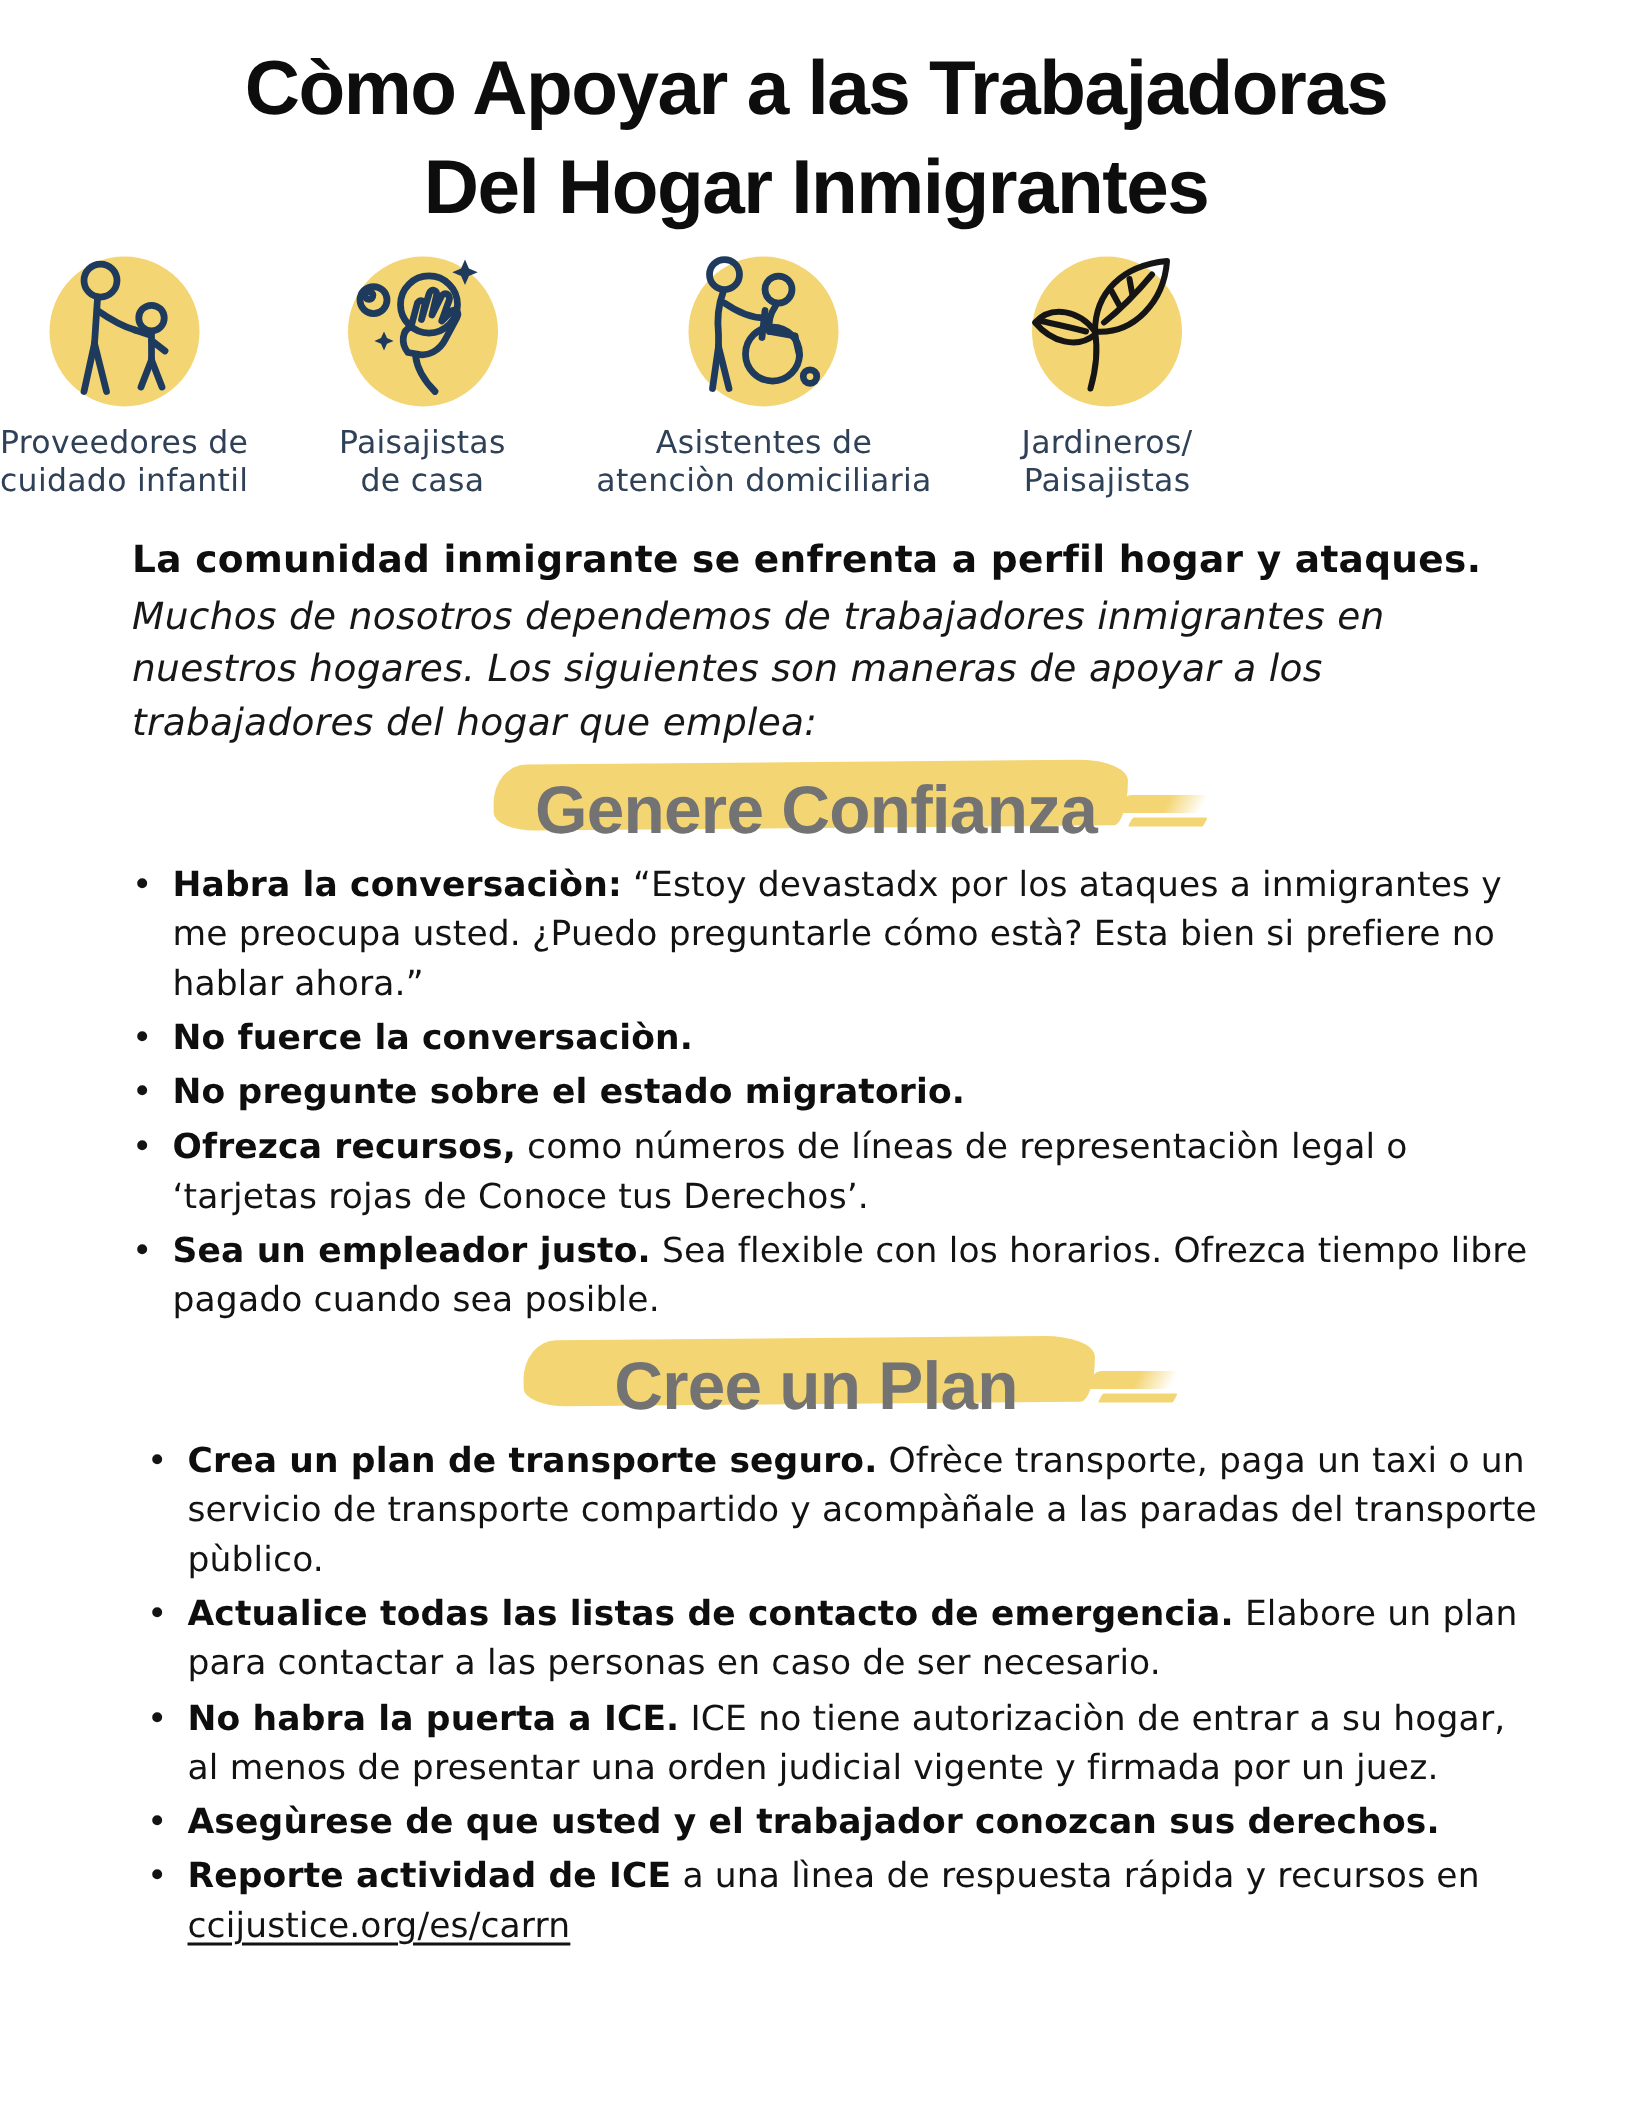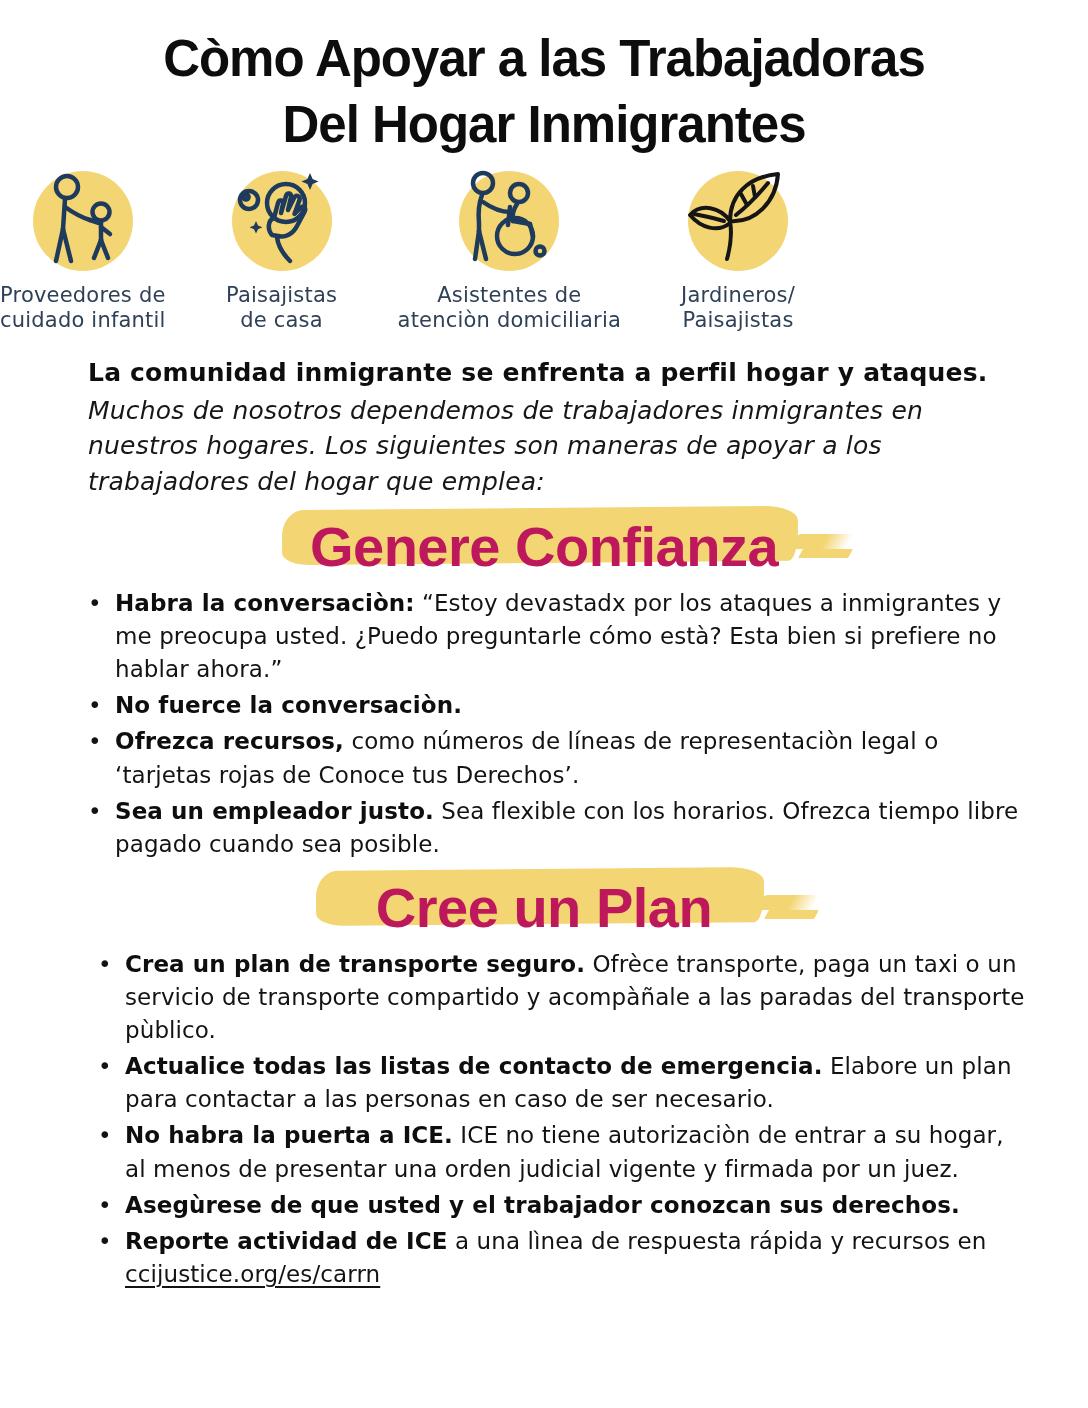--- a/index.html
+++ b/index.html
@@ -49,22 +49,22 @@
   .cat-label span{display:block;}
   
   .intro{margin:22px 70px 0 88px;font-size:25px;line-height:1.43;letter-spacing:0.2px;}
   .intro .lead{font-weight:700;margin:0;color:#0e0e0e;}
   .intro .sub{font-style:italic;margin:2px 0 0;color:#171717;}
   
   h2.section-heading{
     margin:14px 0 8px;
     text-align:center;
     font-family:"Liberation Sans","DejaVu Sans",sans-serif;
-    font-size:56px;font-weight:700;letter-spacing:-0.5px;
-    color:#be185d;
+    font-size:45px;font-weight:700;letter-spacing:-0.5px;
+    color:#737373;
   }
   .hl{position:relative;display:inline-block;padding:0 14px;z-index:0;}
   .hl::before{
     content:"";position:absolute;z-index:-1;
     left:-14px;right:-6px;top:-6px;height:0.98em;
     background:var(--yellow);
     border-radius:22px 34px 10px 28px / 26px 14px 30px 12px;
     transform:rotate(-0.5deg);
   }
   .hl::after{
@@ -192,20 +192,21 @@
     <p class="lead">La comunidad inmigrante se enfrenta a perfil hogar y ataques.</p>
     <p class="sub">Muchos de nosotros dependemos de trabajadores inmigrantes en nuestros hogares. Los siguientes son maneras de apoyar a los trabajadores del hogar que emplea:</p>
   </div>
 
   <h2 class="section-heading">
     <span class="hl">Genere Confianza</span>
   </h2>
   <ul class="bullets">
       <li><strong>Habra la conversaciòn:</strong><span> “Estoy devastadx por los ataques a inmigrantes y me preocupa usted. ¿Puedo preguntarle cómo està? Esta bien si prefiere no hablar ahora.”</span></li>
       <li><strong>No fuerce la conversaciòn.</strong></li>
+      <li><strong>No pregunte sobre el estado migratorio.</strong></li>
       <li><strong>Ofrezca recursos,</strong><span> como números de líneas de representaciòn legal o ‘tarjetas rojas de Conoce tus Derechos’.</span></li>
       <li><strong>Sea un empleador justo.</strong><span> Sea flexible con los horarios. Ofrezca tiempo libre pagado cuando sea posible.</span></li>
     </ul>
 
   <h2 class="section-heading">
     <span class="hl hl-wide">Cree un Plan</span>
   </h2>
   <ul class="bullets indent2">
       <li><strong>Crea un plan de transporte seguro.</strong><span> Ofrèce transporte, paga un taxi o un servicio de transporte compartido y acompàñale a las paradas del transporte pùblico.</span></li>
       <li><strong>Actualice todas las listas de contacto de emergencia.</strong><span> Elabore un plan para contactar a las personas en caso de ser necesario.</span></li>

